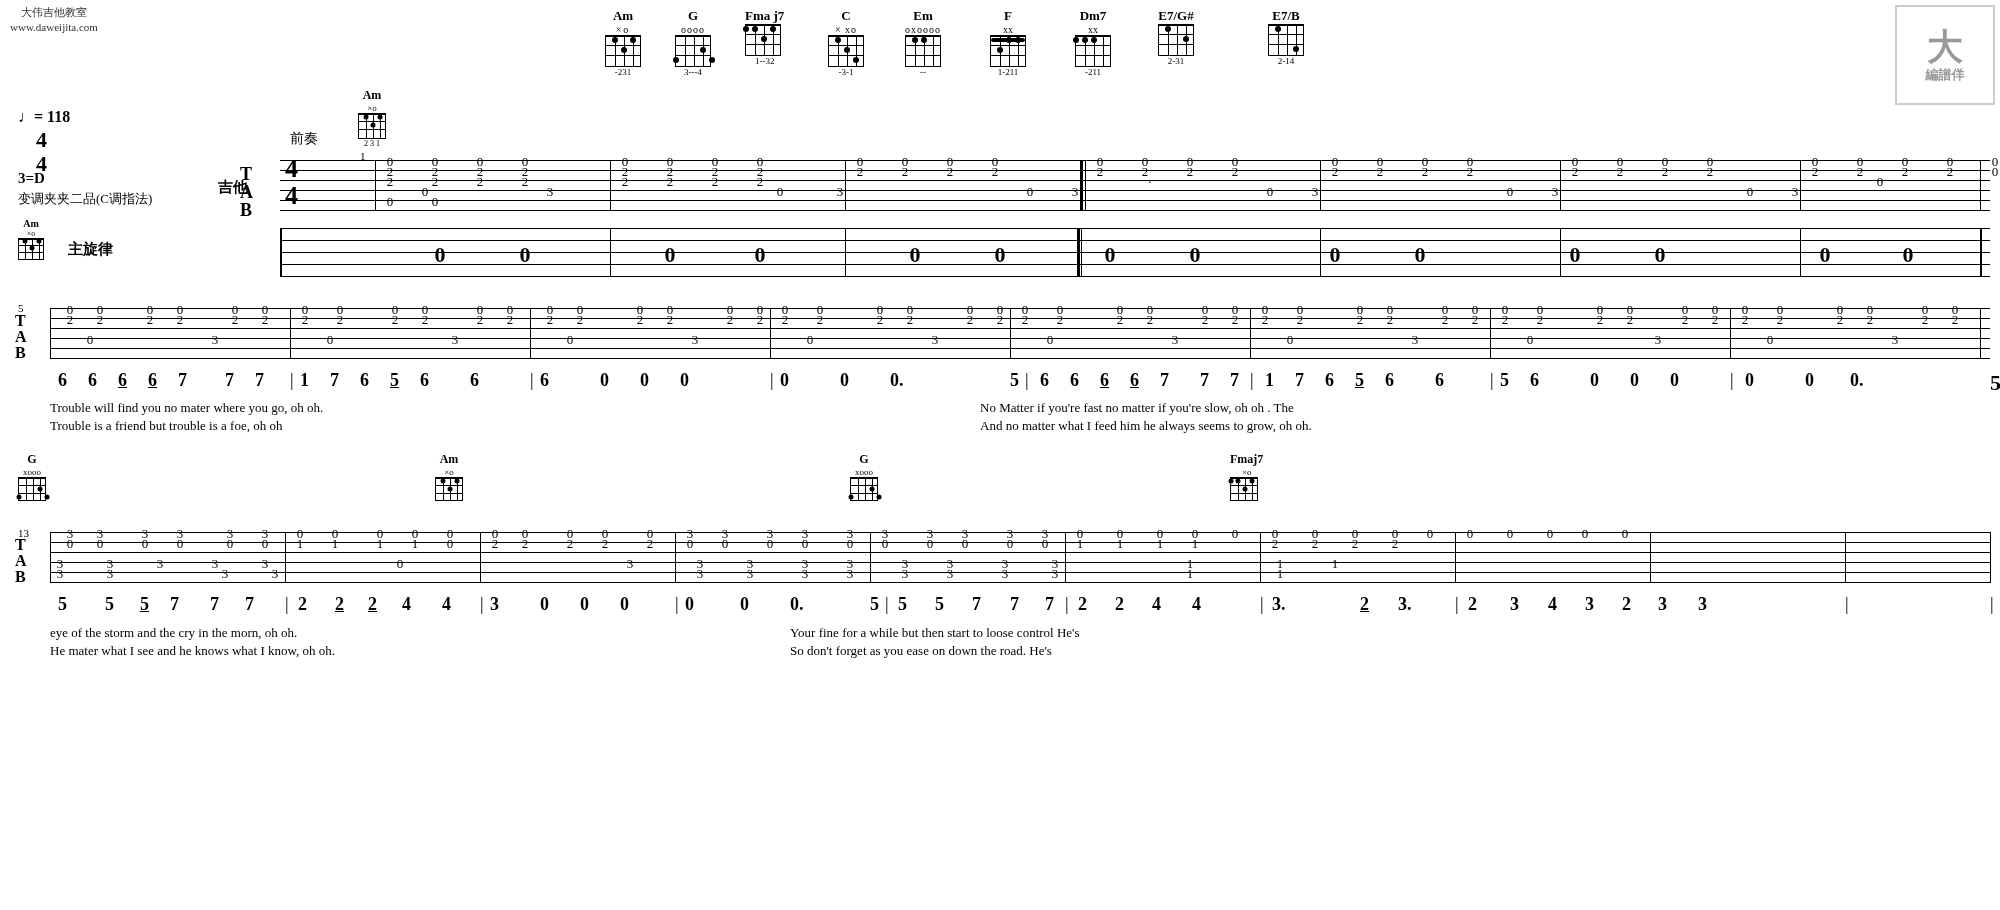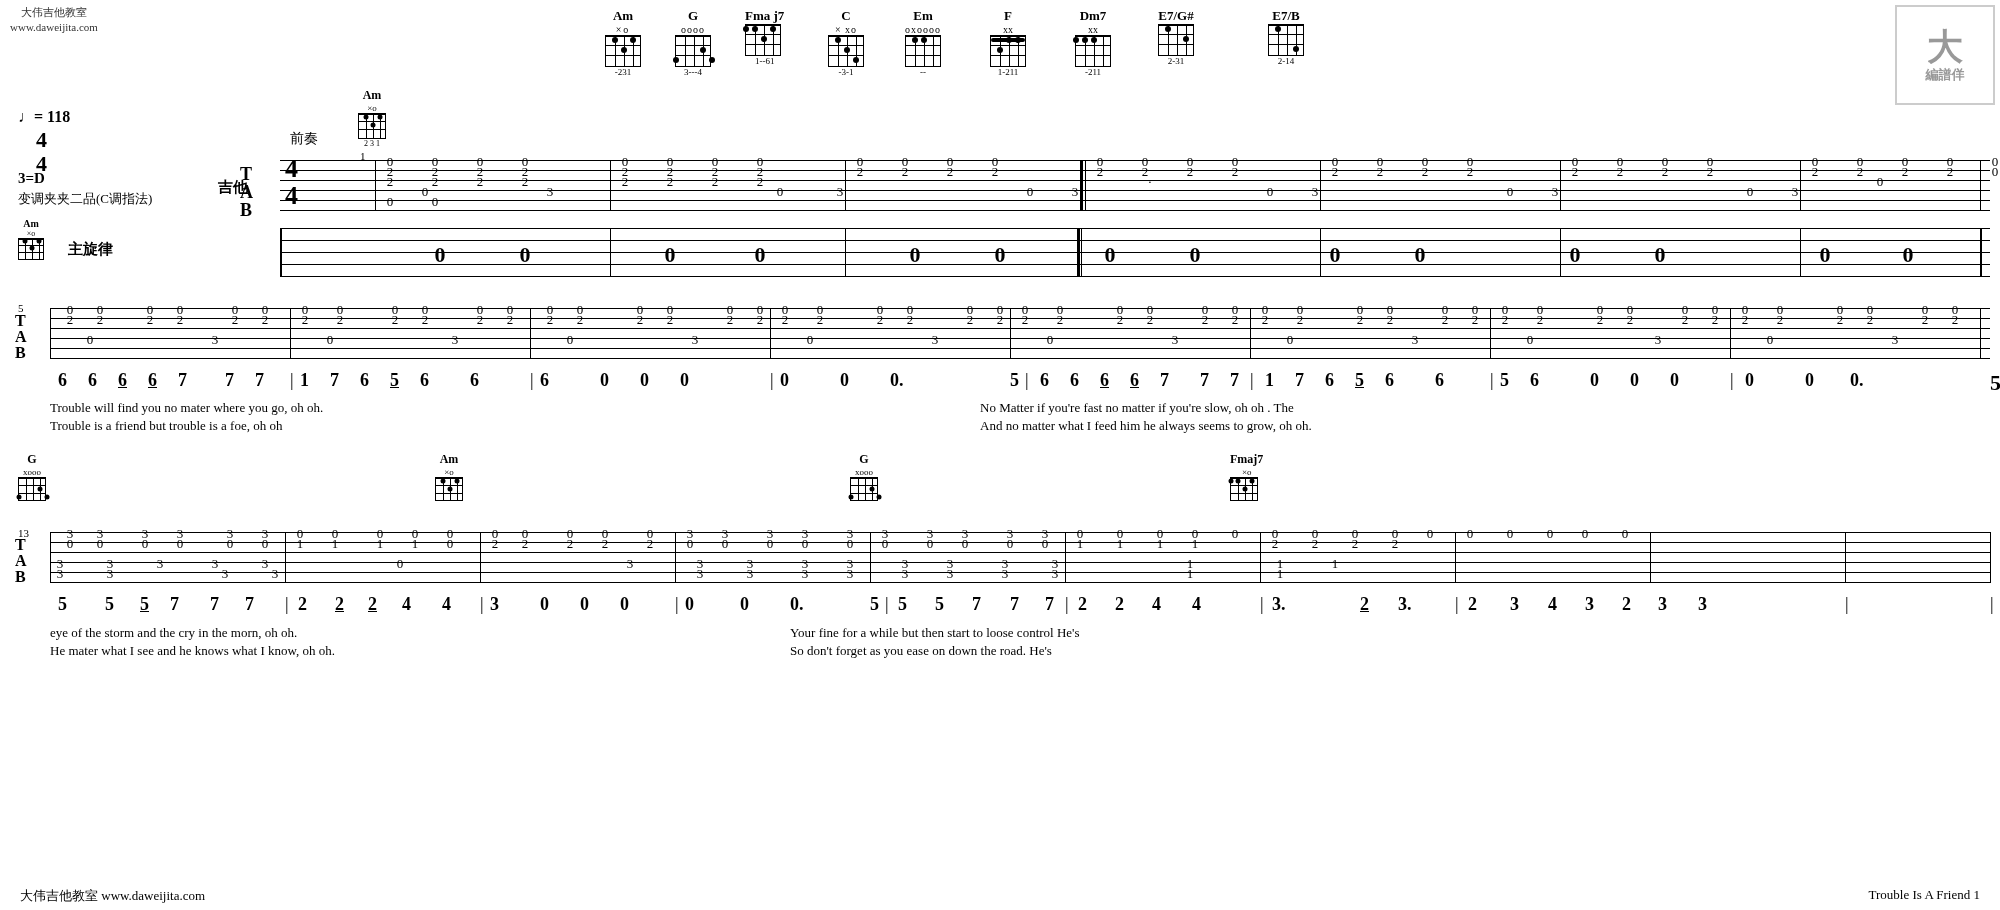--- a/index.html
+++ b/index.html
@@ -213,21 +213,21 @@
       <div class="sg-hline" style="top:10px;"></div>
       <div class="sg-hline" style="top:20px;"></div>
       <div class="sg-vline" style="left:9px;"></div>
       <div class="sg-vline" style="left:18px;"></div>
       <div class="sg-vline" style="left:27px;"></div>
       <div class="sg-dot" style="left:0px;top:5px;"></div>
       <div class="sg-dot" style="left:9px;top:5px;"></div>
       <div class="sg-dot" style="left:18px;top:15px;"></div>
       <div class="sg-dot" style="left:27px;top:5px;"></div>
     </div>
-    <div style="font-size:9px;text-align:center;">1--61</div>
+    <div style="font-size:9px;text-align:center;">1--32</div>
   </div>
 
   <div style="position:absolute;top:8px;left:828px;">
     <div style="font-size:13px;font-weight:bold;text-align:center;">C</div>
     <div style="font-size:10px;text-align:center;letter-spacing:1px;">× xo</div>
     <div style="position:relative;width:36px;height:32px;border-left:1px solid #000;border-right:1px solid #000;border-bottom:1px solid #000;">
       <div class="sg-hline" style="top:0;height:2px;background:#000;"></div>
       <div class="sg-hline" style="top:10px;"></div>
       <div class="sg-hline" style="top:20px;"></div>
       <div class="sg-vline" style="left:9px;"></div>
@@ -989,18 +989,14 @@
 
   <div style="position:absolute;left:50px;top:625px;right:10px;">
     <div class="lyrics-line" style="top:0px;">eye of the storm and the cry in the    morn,  oh    oh.</div>
     <div class="lyrics-line" style="top:18px;">He mater what I see and he    knows what I know, oh    oh.</div>
   </div>
   <div style="position:absolute;left:790px;top:625px;right:10px;">
     <div class="lyrics-line" style="top:0px;left:0;">Your fine for a while but then   start   to    loose  control                                          He's</div>
     <div class="lyrics-line" style="top:18px;left:0;">So  don't  forget as you    ease on down  the   road.                                                He's</div>
   </div>
 
-  <div class="footer">
-    <span>大伟吉他教室 www.daweijita.com</span>
-    <span>Trouble Is A Friend  1</span>
-  </div>
 
 </div>
 
 </body></html>

